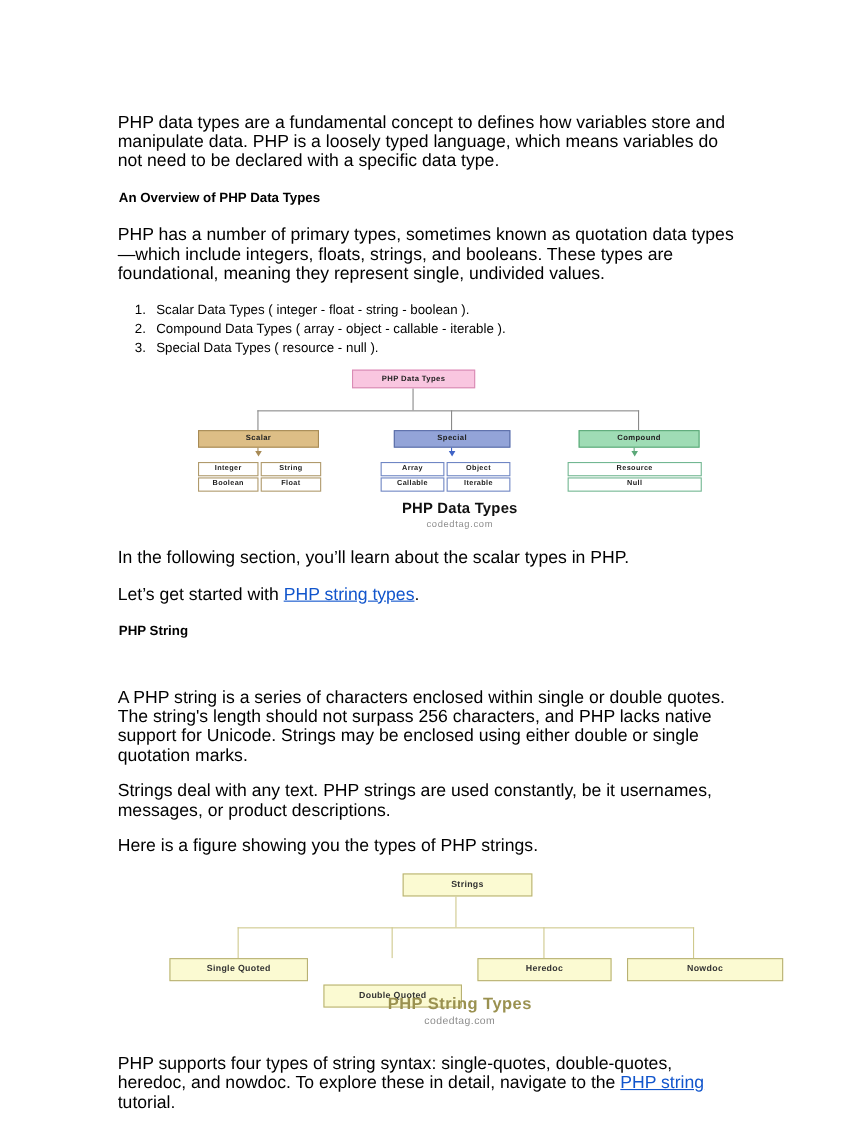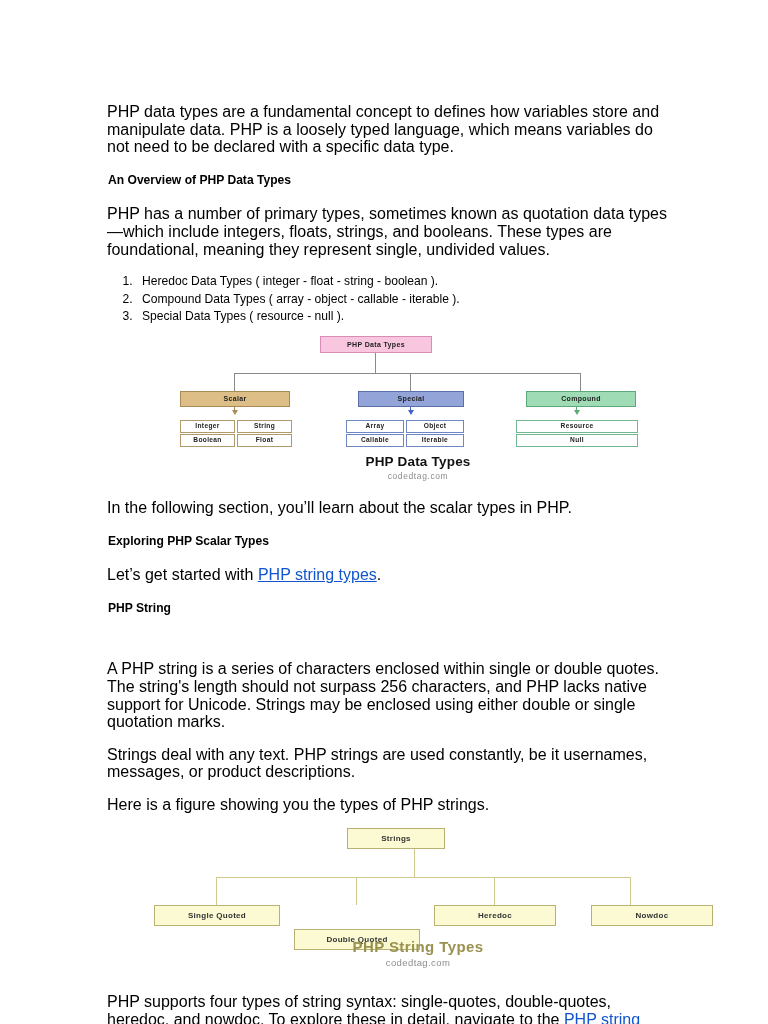--- a/index.html
+++ b/index.html
@@ -176,26 +176,26 @@
     font-size: 8px;
     font-weight: bold;
     color: #333;
     letter-spacing: 0.3px;
     display: flex;
     align-items: center;
     justify-content: center;
     text-align: center;
     line-height: 1;
   }
-  .s-root  { left: 209px; top: 0px;  width: 98px; height: 21px; }
+  .s-root  { left: 228px; top: 0px;  width: 118px; height: 21px; }
   .s-leaf  { top: 77px; height: 21px; }
   .s-l1 { left: 16px;  width: 126px; }
   .s-l2 { left: 156px; width: 126px; margin-top: 24px; }
   .s-l3 { left: 296px; width: 122px; }
-  .s-l4 { left: 453px; width: 122px; }
+  .s-l4 { left: 432px; width: 142px; }
 
   .conn2 { position: absolute; background: #cfc98d; }
   .c2-stem { left: 276px; top: 21px; width: 1px;  height: 28px; }
   .c2-bus  { left: 78px;  top: 49px; width: 415px; height: 1px; }
   .c2-d1   { left: 78px;  top: 49px; width: 1px; height: 28px; }
   .c2-d2   { left: 218px; top: 49px; width: 1px; height: 28px; }
   .c2-d3   { left: 356px; top: 49px; width: 1px; height: 28px; }
   .c2-d4   { left: 492px; top: 49px; width: 1px; height: 28px; }
 
   .cap2 { top: 110px; }
@@ -219,21 +219,21 @@
 <div class="page">
 
   <p class="body-text">PHP data types are a fundamental concept to defines how variables store and manipulate data. PHP is a loosely typed language, which means variables do not need to be declared with a specific data type.</p>
 
   <p class="bold-head">An Overview of PHP Data Types</p>
 
   <p class="body-text">PHP has a number of primary types, sometimes known as quotation data types—which include integers, floats, strings, and booleans. These types are foundational, meaning they represent single, undivided values.</p>
 
 
   <ol class="type-list">
-    <li>Heredoc Data Types (  integer - float - string - boolean  ).</li>
+    <li>Scalar Data Types (  integer - float - string - boolean  ).</li>
     <li>Compound Data Types ( array - object -  callable - iterable ).</li>
     <li>Special Data Types ( resource - null ).</li>
   </ol>
 
   <div class="figure1">
 
     <div class="conn c1-stem"></div>
     <div class="conn c1-bus"></div>
     <div class="conn c1-d1"></div>
     <div class="conn c1-d2"></div>
@@ -266,21 +266,20 @@
     <div class="fg-box leaf lf-null">Null</div>
 
     <div class="fig-caption cap1">
       <p class="cap-title1">PHP Data Types</p>
       <p class="cap-sub">codedtag.com</p>
     </div>
   </div>
 
   <p class="body-text">In the following section, you’ll learn about the scalar types in PHP.</p>
 
-  <p class="bold-head">Exploring PHP Scalar Types</p>
 
 
   <p class="body-text"><span>Let’s get started with </span><a class="doc-link" href="#">PHP string types</a><span>.</span></p>
 
   <p class="bold-head">PHP String</p>
 
   <div class="spacer-12"></div>
 
   <p class="body-text">A PHP string is a series of characters enclosed within single or double quotes. The string's length should not surpass 256 characters, and PHP lacks native support for Unicode. Strings may be enclosed using either double or single quotation marks.</p>
 

